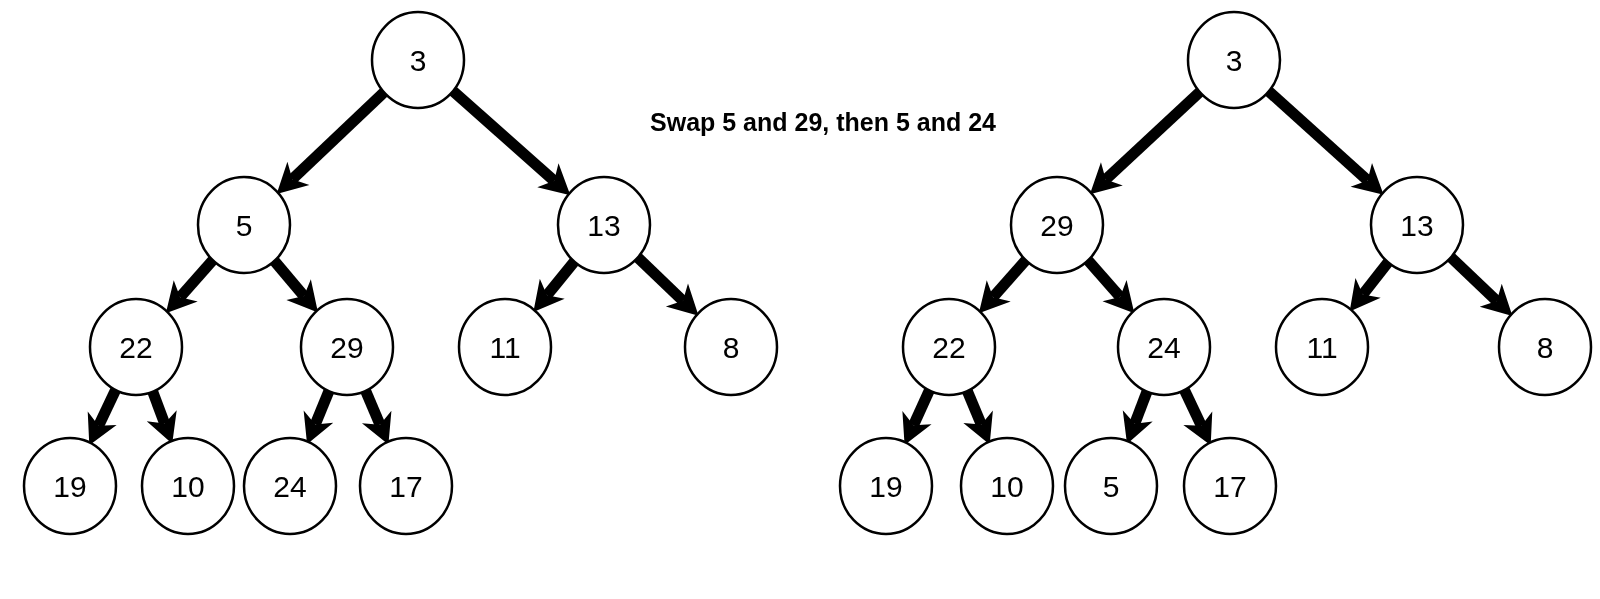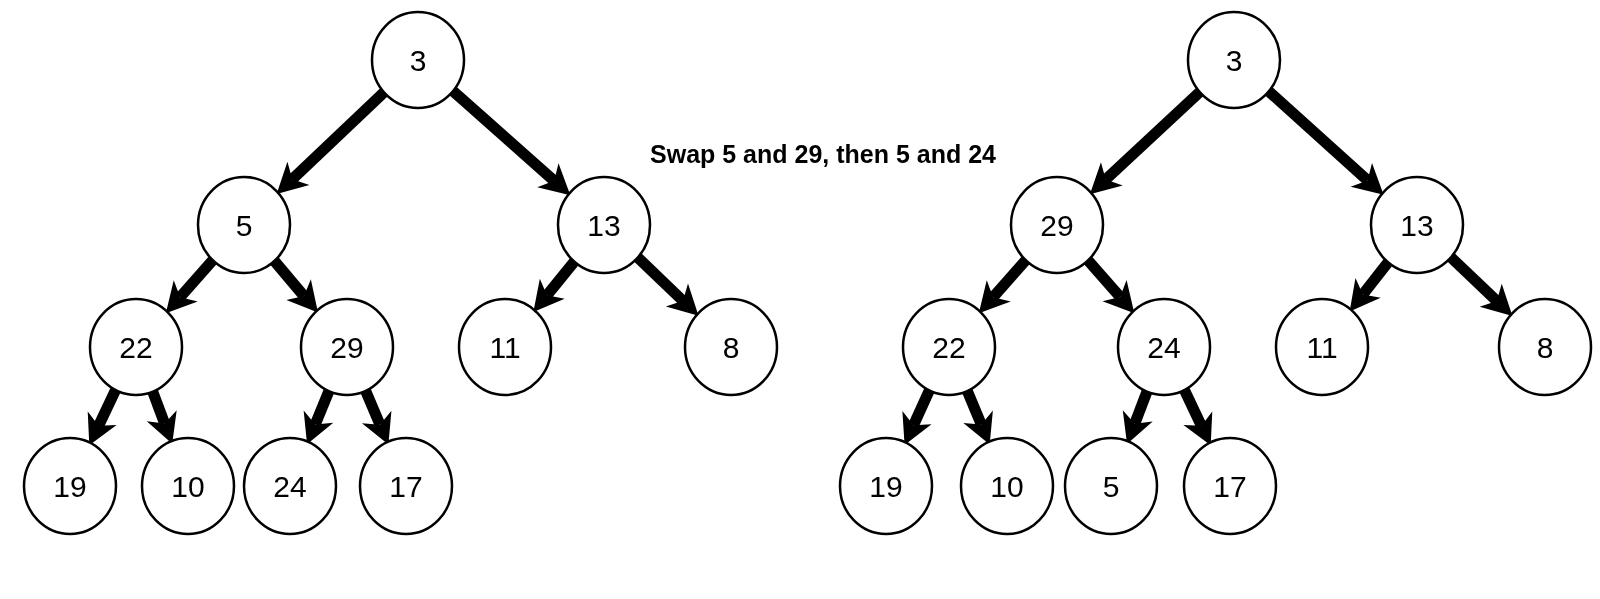--- a/index.html
+++ b/index.html
@@ -18,21 +18,20 @@
   .caption {
     position: absolute;
     left: 823px;
     top: 108px;
     transform: translateX(-50%);
     font-family: "Liberation Sans", sans-serif;
     font-size: 25px;
     font-weight: 700;
     color: #000000;
     white-space: nowrap;
-    margin-top: 32px;
   }
   svg { display: block; }
   .node-label {
     font-family: "Liberation Sans", sans-serif;
     font-size: 30px;
     fill: #000000;
   }
 </style>
 </head>
 <body>

